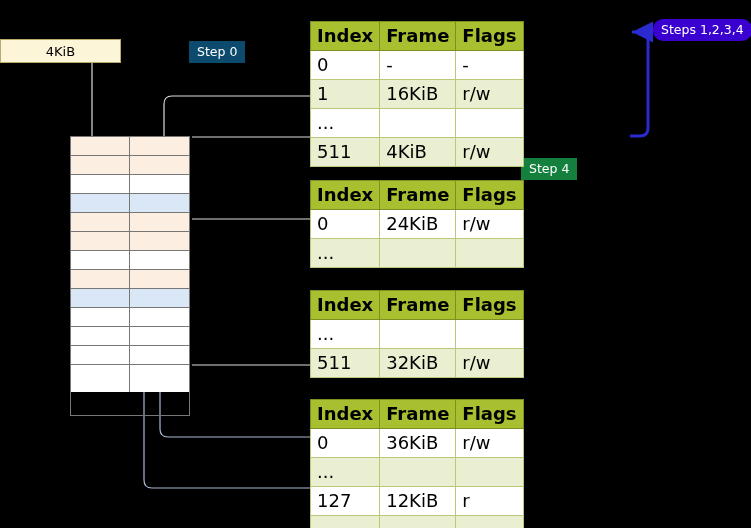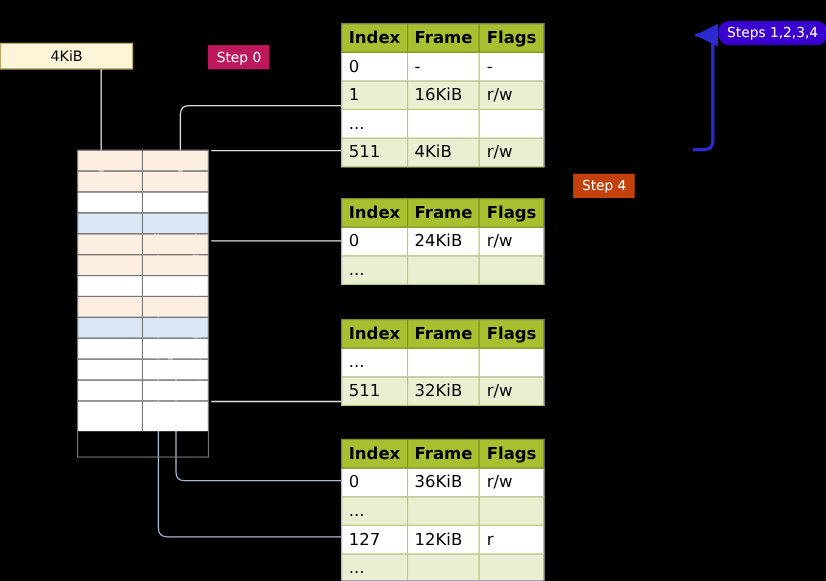--- a/index.html
+++ b/index.html
@@ -35,23 +35,23 @@
     padding: 3px 8px 4px 8px;
     display: flex;
     align-items: center;
     justify-content: center;
     white-space: nowrap;
   }
 
   
   table.pt {
     border-collapse: collapse;
-    font-size: 15px;
+    font-size: 18px;
     color: #000000;
-    background: #8b5cf6;
+    background: #7f1d1d;
   }
   table.pt th {
     background: #a8bf2f;
     border: 1px solid #7d8f20;
     font-weight: bold;
     text-align: left;
     padding: 3px 6px 4px 6px;
     color: #000000;
   }
   table.pt td {
@@ -136,30 +136,30 @@
 
     <path d="M648,40 L648,128" stroke="#2a2ad0" stroke-width="3" fill="none"></path>
     <path d="M648,128 Q648,136 640,136 L630,136" stroke="#2a2ad0" stroke-width="3" fill="none"></path>
     <path d="M648,40 Q648,32 640,32 L632,32" stroke="#2a2ad0" stroke-width="3" fill="none" marker-end="url(#ah-b)"></path>
   </svg>
 
   <div class="abs page-box" style="left:0px; top:39px; width:119px; height:22px;">
     <span>4KiB</span>
   </div>
 
-  <div class="abs step-label" style="left:189px; top:41px; background:#be185d;">
+  <div class="abs step-label" style="left:189px; top:41px; background:#0c4a6e;">
     <span>Step 0</span>
   </div>
 
 
   <div class="abs step-label" style="left:653px; top:19px; background:#3a00d0;border-radius:10px;">
     <span>Steps 1,2,3,4</span>
   </div>
 
-  <div class="abs step-label" style="left:521px; top:158px; background:#c2410c;">
+  <div class="abs step-label" style="left:521px; top:158px; background:#15803d;">
     <span>Step 4</span>
   </div>
 
   <div class="abs mem" style="left:70px; top:136px; width:120px; height:280px;">
     <div class="mem-row" style="height:19px;">
       <div class="mem-split">
         <div class="mem-half l" style="background:#fdeee2;"></div>
         <div class="mem-half" style="background:#fdeee2;"></div>
       </div>
     </div>

